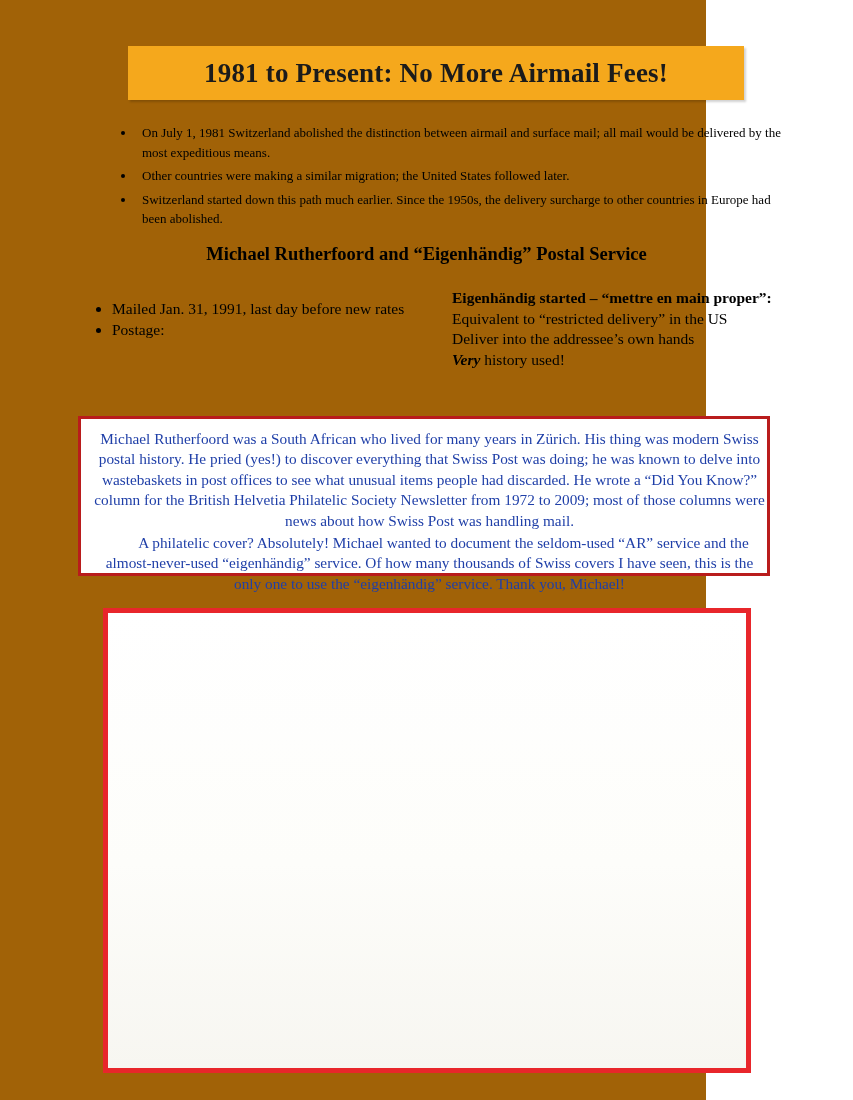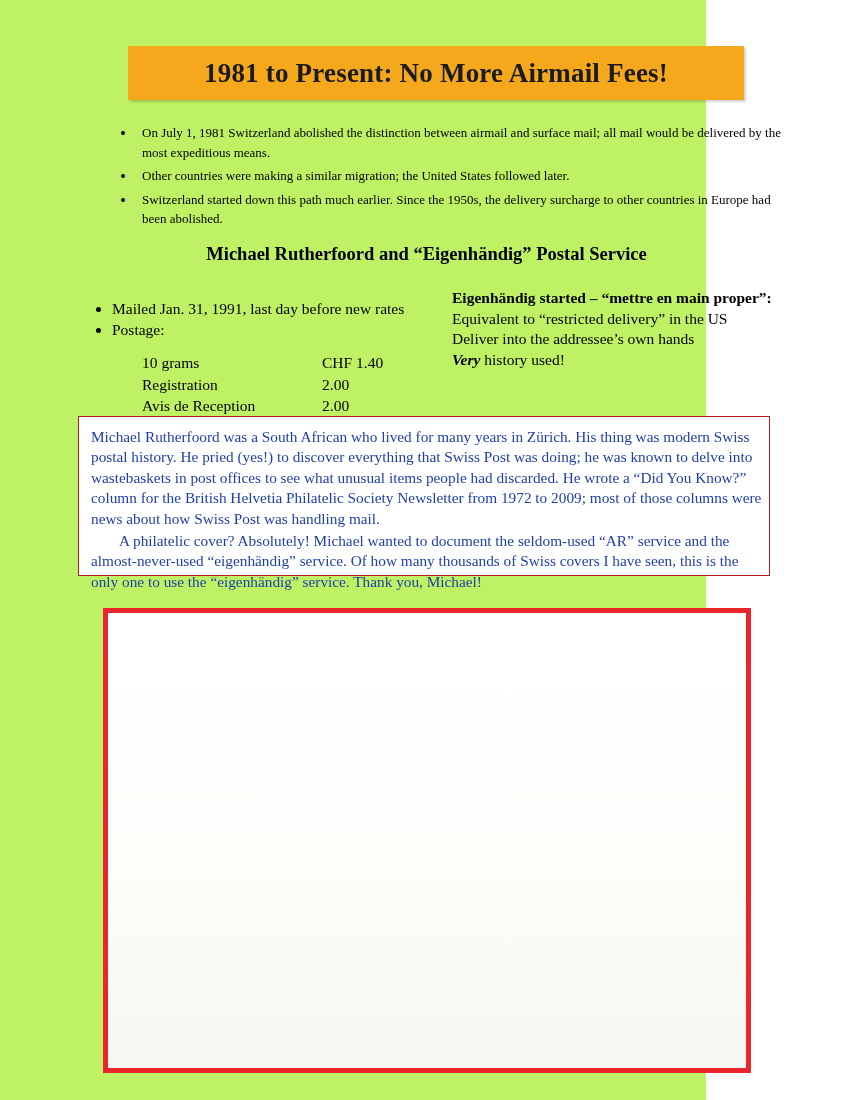--- a/index.html
+++ b/index.html
@@ -13,21 +13,21 @@
     font-family: "Liberation Serif", serif;
     color: #000000;
     position: relative;
     overflow: hidden;
   }
 
   .page {
     position: relative;
     width: 706px;
     height: 1100px;
-    background: #bef264;
+    background: #a16207;
   }
 
   
   .title-banner {
     position: absolute;
     left: 128px;
     top: 46px;
     width: 616px;
     height: 54px;
     background: #f5a81c;
@@ -116,24 +116,25 @@
   .mid-right .hdr { font-weight: bold; }
   .mid-right .ital { font-style: italic; font-weight: bold; }
 
   
   .blue-box {
     position: absolute;
     left: 78px;
     top: 416px;
     width: 692px;
     height: 160px;
-    border: 1px solid #b91c1c;
+    border: 3px solid #b91c1c;
     background: #ffffff;
     box-sizing: border-box;
     padding: 10px 1px 8px 12px;
+    text-align: center;
   }
   .blue-box p {
     margin: 0;
     color: #1f3fa8;
     font-size: 15.3px;
     line-height: 20.4px;
   }
   .blue-box p.second {
     text-indent: 28px;
     margin-top: 2px;
@@ -420,40 +421,20 @@
     </ul>
   </div>
 
   <div class="subheading">Michael Rutherfoord and “Eigenhändig” Postal Service</div>
 
   <div class="mid-left">
     <ul>
       <li>Mailed Jan. 31, 1991, last day before new rates</li>
       <li>Postage:</li>
     </ul>
-    <table class="fee-table">
-      <tbody>
-          <tr>
-        <td class="fee-label">10 grams</td>
-        <td class="fee-amount">CHF 1.40</td>
-      </tr>
-      <tr>
-        <td class="fee-label">Registration</td>
-        <td class="fee-amount">2.00</td>
-      </tr>
-      <tr>
-        <td class="fee-label">Avis de Reception</td>
-        <td class="fee-amount">2.00</td>
-      </tr>
-      <tr>
-        <td class="fee-label">Eigenhändig</td>
-        <td class="fee-amount">3.00</td>
-      </tr>
-    </tbody>
-      </table>
   </div>
 
   <div class="mid-right">
     <div class="hdr">Eigenhändig started – “mettre en main proper”:</div>
     <div>Equivalent to “restricted delivery” in the US</div>
     <div>Deliver into the addressee’s own hands</div>
     <div><span class="ital">Very</span><span> history used!</span></div>
   </div>
 
   <div class="blue-box">

